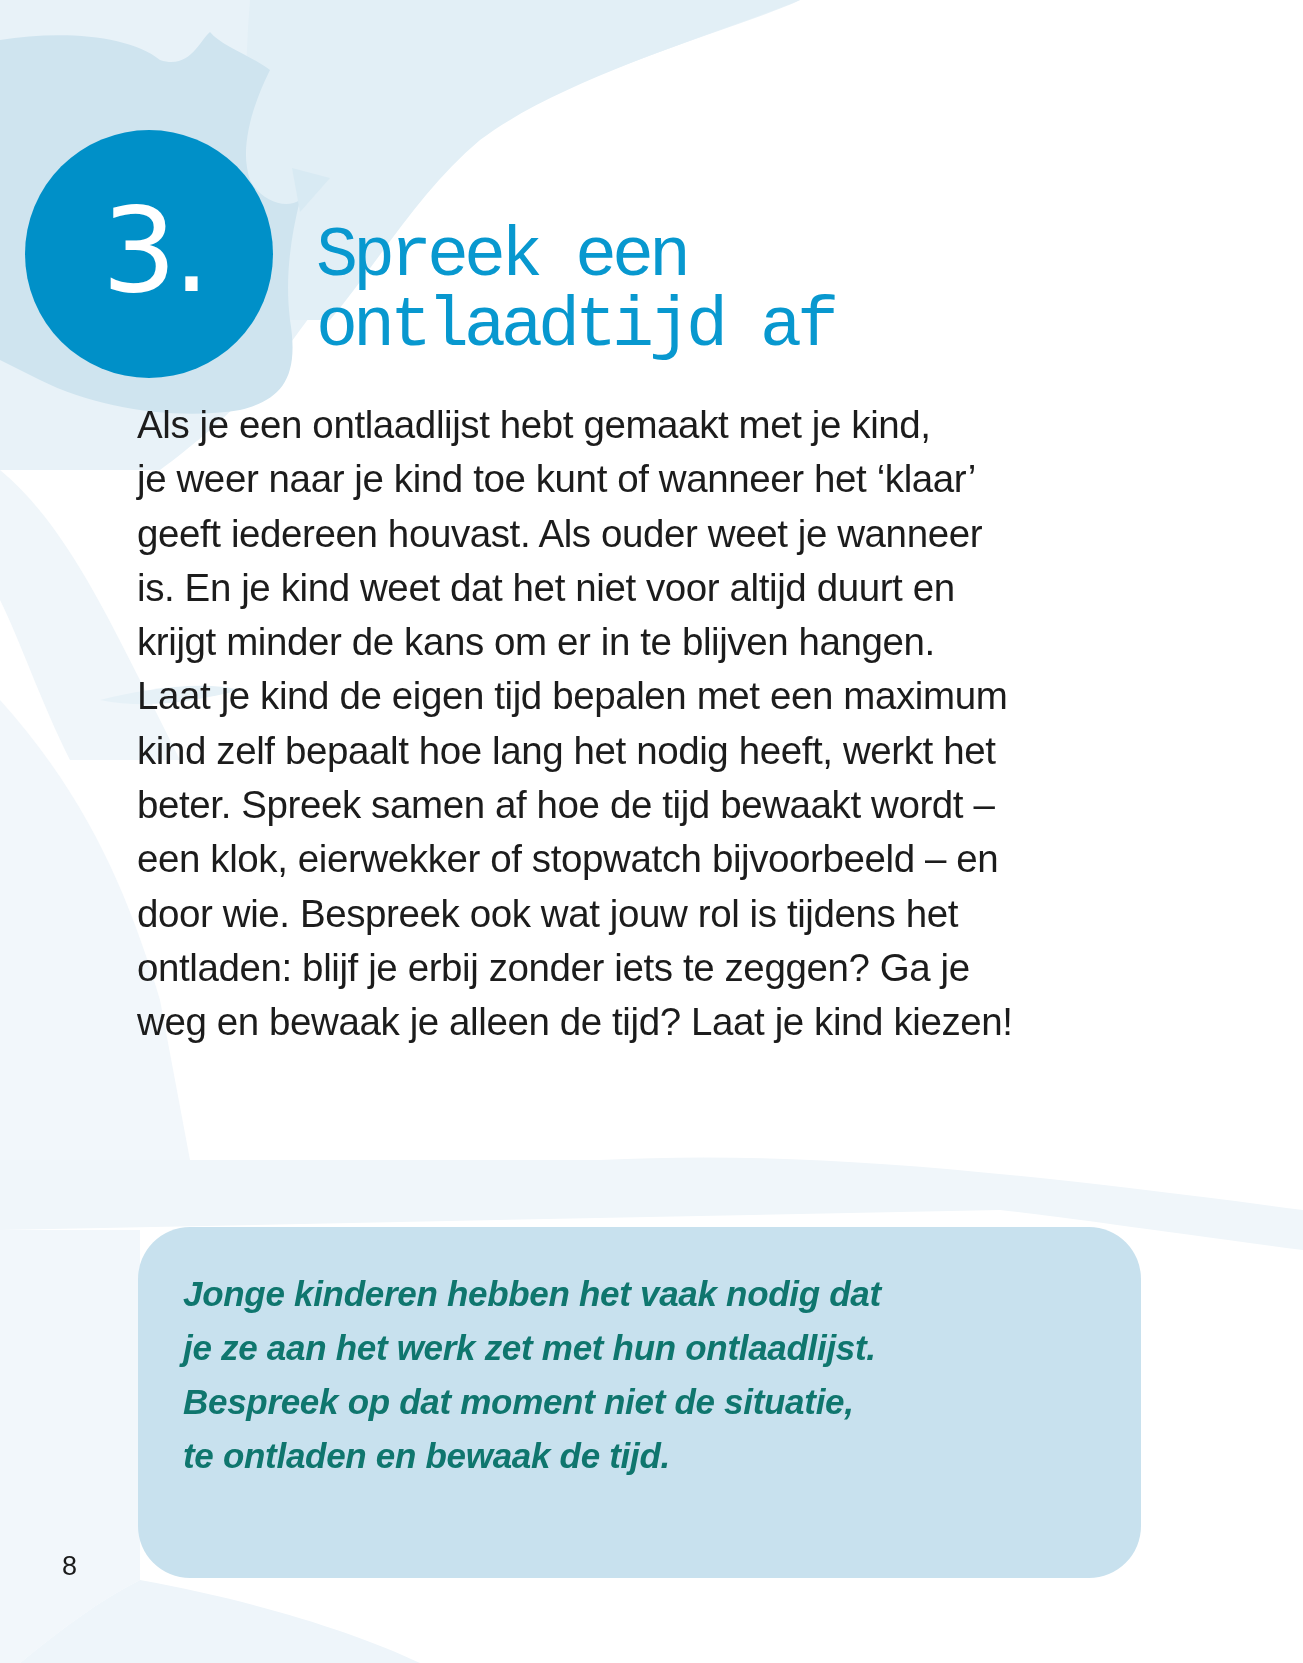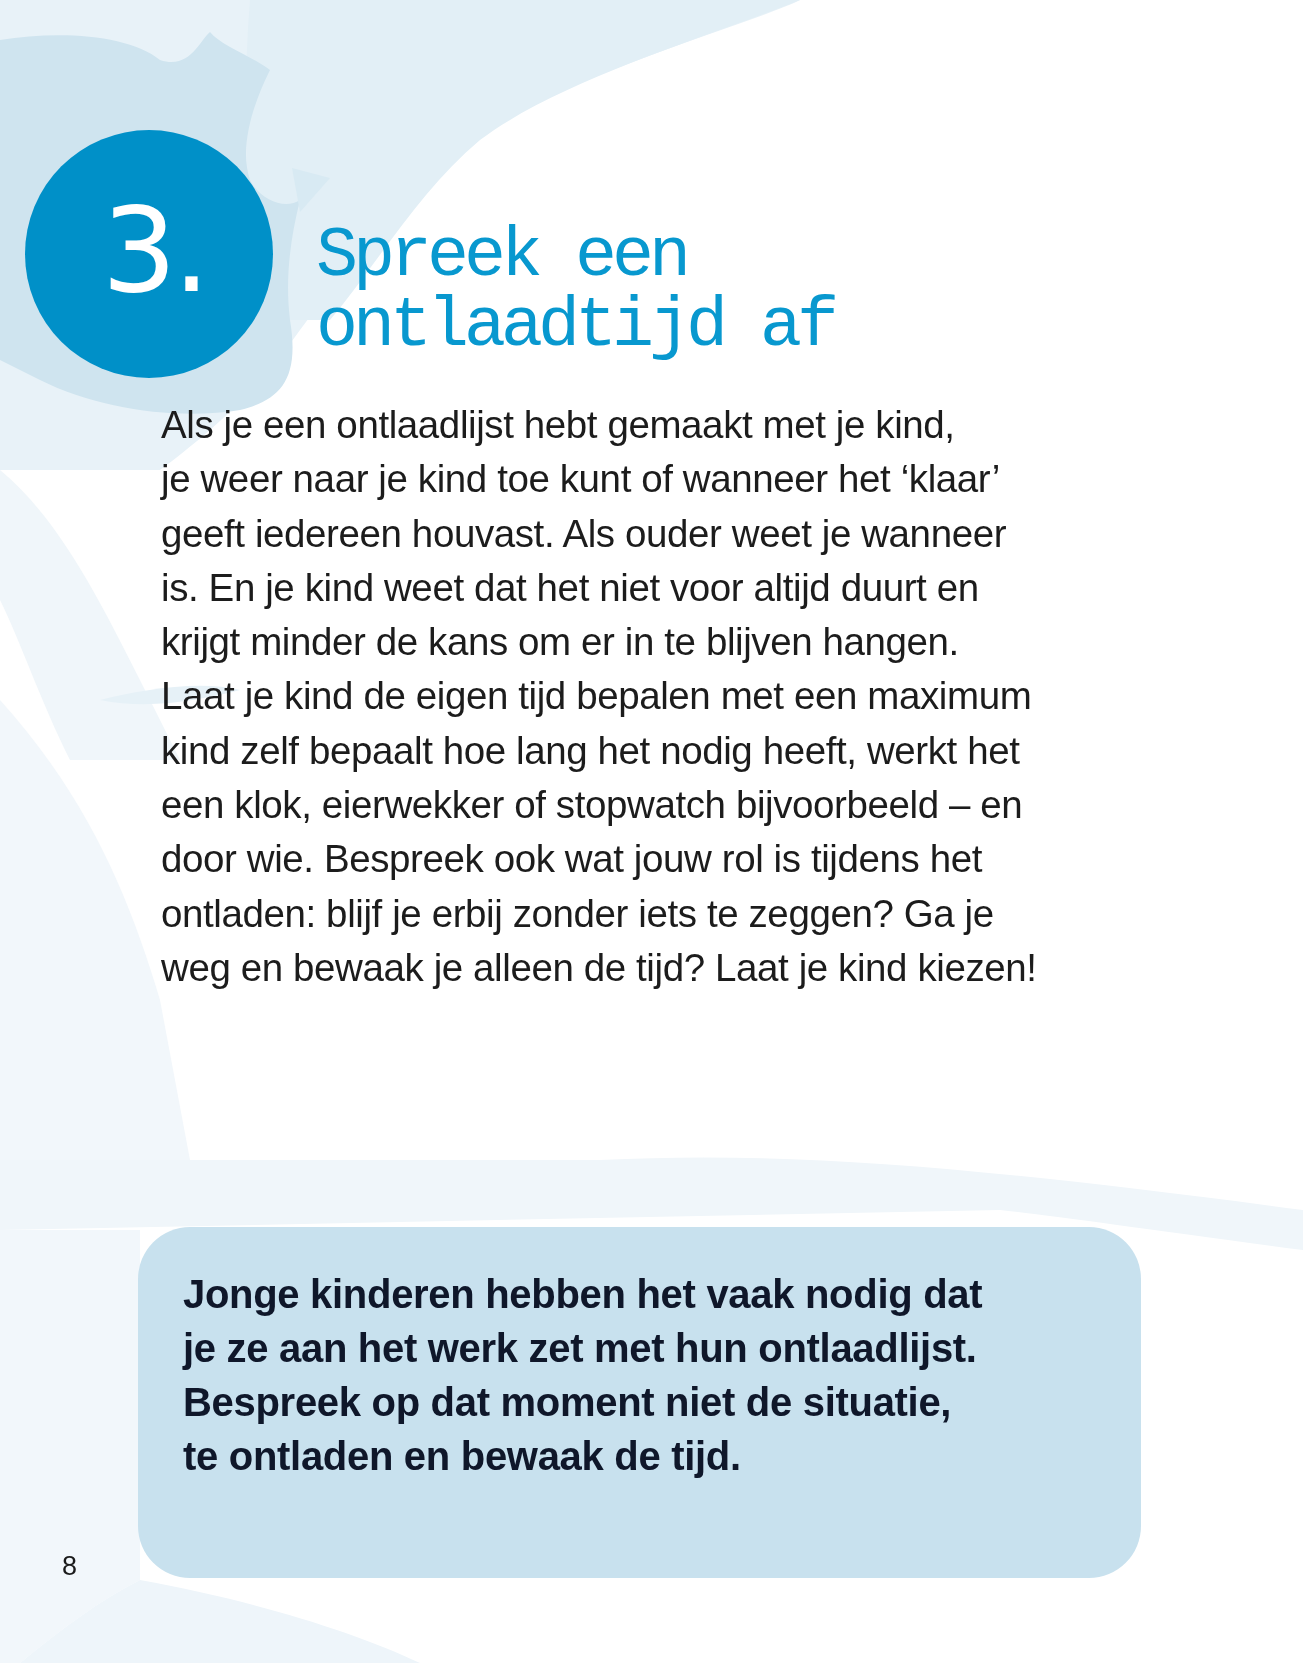--- a/index.html
+++ b/index.html
@@ -21,29 +21,29 @@
     .title {
       position: absolute; left: 316px; top: 222px; z-index: 2; margin: 0;
       color: #0898cf; font-family: "Liberation Mono", monospace; font-weight: 400;
       font-size: 70px; line-height: 70px; letter-spacing: -5px;
     }
     .title div { white-space: nowrap; }
     .body-text {
       position: absolute; left: 137px; top: 398px; width: 1010px; z-index: 2;
       color: #1c1c1c; font-size: 38.5px; line-height: 54.3px; letter-spacing: -0.4px;
     }
-    .body-text div { white-space: nowrap; margin-left: 24px; }
+    .body-text div { white-space: nowrap; }
     .tip-box {
       position: absolute; left: 138px; top: 1227px; width: 1003px; height: 351px;
       background: #c8e1ee; border-radius: 52px; z-index: 2;
     }
     .tip-text {
       position: absolute; left: 45px; top: 40px;
-      color: #0f172a; font-weight: 700; 
-      font-size: 40px; line-height: 54px; letter-spacing: -0.3px;
+      color: #0f766e; font-weight: 700; font-style: italic;
+      font-size: 35px; line-height: 54px; letter-spacing: -0.3px;
     }
     .tip-text div { white-space: nowrap; }
     .page-number {
       position: absolute; left: 62px; top: 1551px; z-index: 2;
       color: #1a1a1a; font-size: 27px;
     }
   </style>
 </head>
 <body>
 
@@ -75,20 +75,21 @@
 </h1>
 
 <div class="body-text">
   <div>Als je een ontlaadlijst hebt gemaakt met je kind,</div>
   <div>je weer naar je kind toe kunt of wanneer het ‘klaar’</div>
   <div>geeft iedereen houvast. Als ouder weet je wanneer</div>
   <div>is. En je kind weet dat het niet voor altijd duurt en</div>
   <div>krijgt minder de kans om er in te blijven hangen.</div>
   <div>Laat je kind de eigen tijd bepalen met een maximum</div>
   <div>kind zelf bepaalt hoe lang het nodig heeft, werkt het</div>
+  <div>beter. Spreek samen af hoe de tijd bewaakt wordt –</div>
   <div>een klok, eierwekker of stopwatch bijvoorbeeld – en</div>
   <div>door wie. Bespreek ook wat jouw rol is tijdens het</div>
   <div>ontladen: blijf je erbij zonder iets te zeggen? Ga je</div>
   <div>weg en bewaak je alleen de tijd? Laat je kind kiezen!</div>
 </div>
 
 <div class="tip-box">
   <div class="tip-text">
     <div>Jonge kinderen hebben het vaak nodig dat</div>
     <div>je ze aan het werk zet met hun ontlaadlijst.</div>

